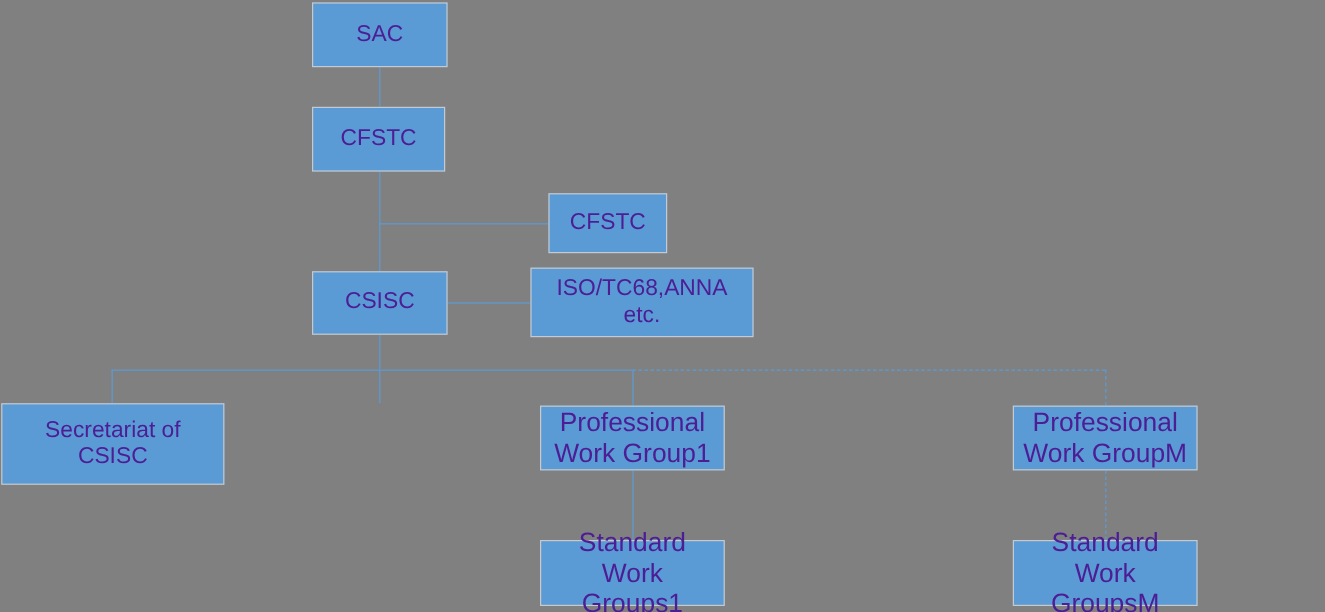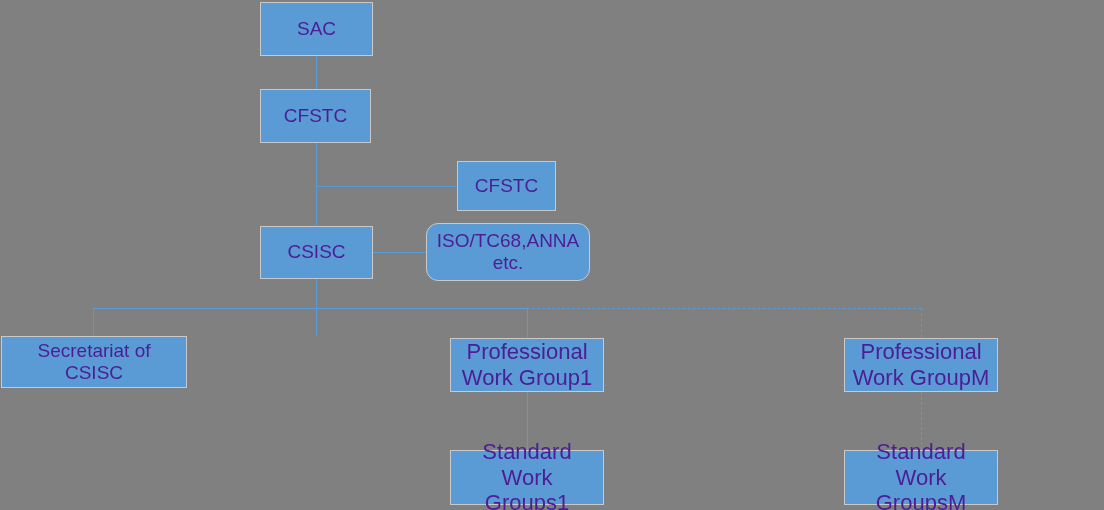--- a/index.html
+++ b/index.html
@@ -84,24 +84,24 @@
   <div class="conn v dashed" style="left:921px; top:392px; height:58px;"></div>
 
   <div class="node" style="left:260px; top:2px; width:113px; height:54px;">SAC</div>
 
   <div class="node" style="left:260px; top:89px; width:111px; height:54px;">CFSTC</div>
 
   <div class="node" style="left:457px; top:161px; width:99px; height:50px;">CFSTC</div>
 
   <div class="node" style="left:260px; top:226px; width:113px; height:53px;">CSISC</div>
 
-  <div class="node" style="left:426px; top:223px; width:164px; height:58px;border-radius:12px;">ISO/TC68,ANNA
+  <div class="node" style="left:442px; top:223px; width:186px; height:58px;">ISO/TC68,ANNA
 etc.</div>
 
-  <div class="node" style="left:1px; top:336px; width:186px; height:52px;">Secretariat of
+  <div class="node" style="left:1px; top:336px; width:186px; height:68px;">Secretariat of
 CSISC</div>
 
 
   <div class="node small" style="left:450px; top:338px; width:154px; height:54px;">Professional
 Work Group1</div>
 
   <div class="node small" style="left:844px; top:338px; width:154px; height:54px;">Professional
 Work GroupM</div>
 
   <div class="node small" style="left:450px; top:450px; width:154px; height:55px;">Standard Work

